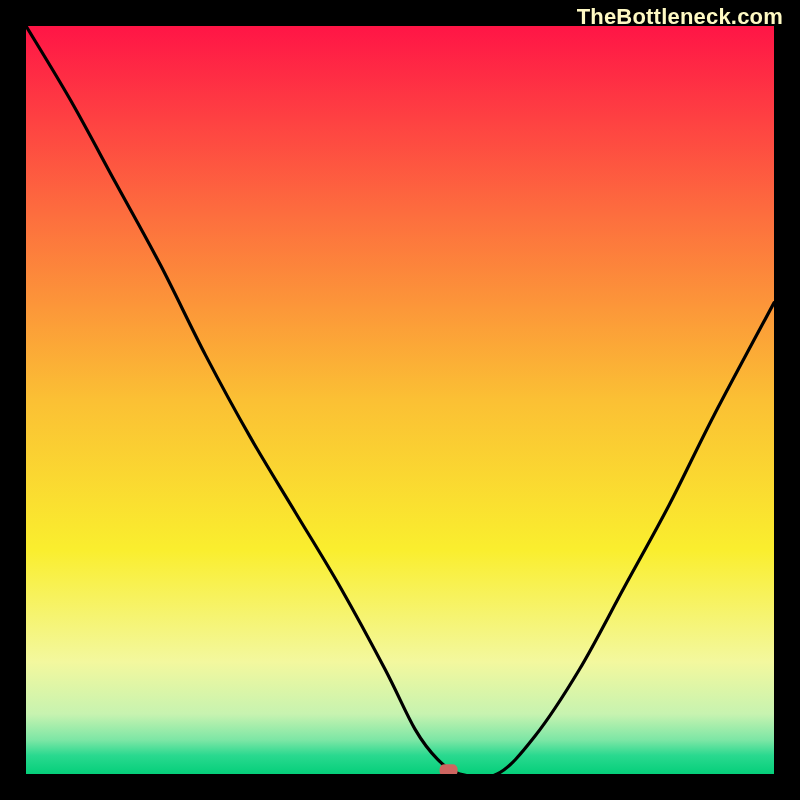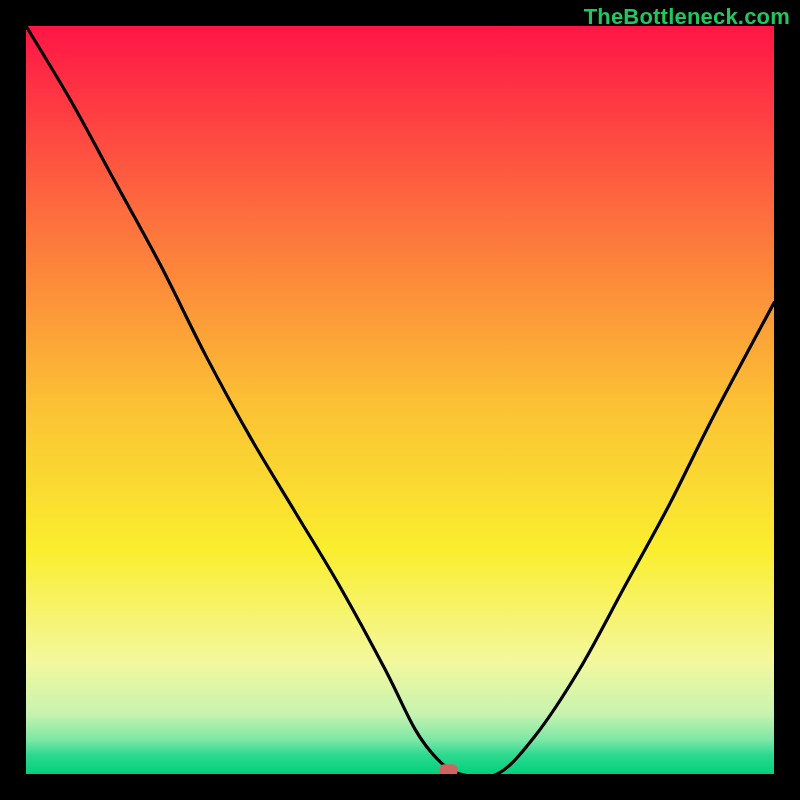--- a/index.html
+++ b/index.html
@@ -21,22 +21,22 @@
     position: absolute;
     left: 26px;
     top: 26px;
     width: 748px;
     height: 748px;
     overflow: hidden;
   }
   .watermark {
     position: absolute;
     top: 4px;
-    right: 10px;
-    color: #22c55e;
+    right: 17px;
+    color: #fef9c3;
     font-size: 22px;
     font-weight: 600;
     letter-spacing: 0.2px;
     pointer-events: none;
     user-select: none;
   }
   svg { display: block; }
 </style>
 </head>
 <body>

